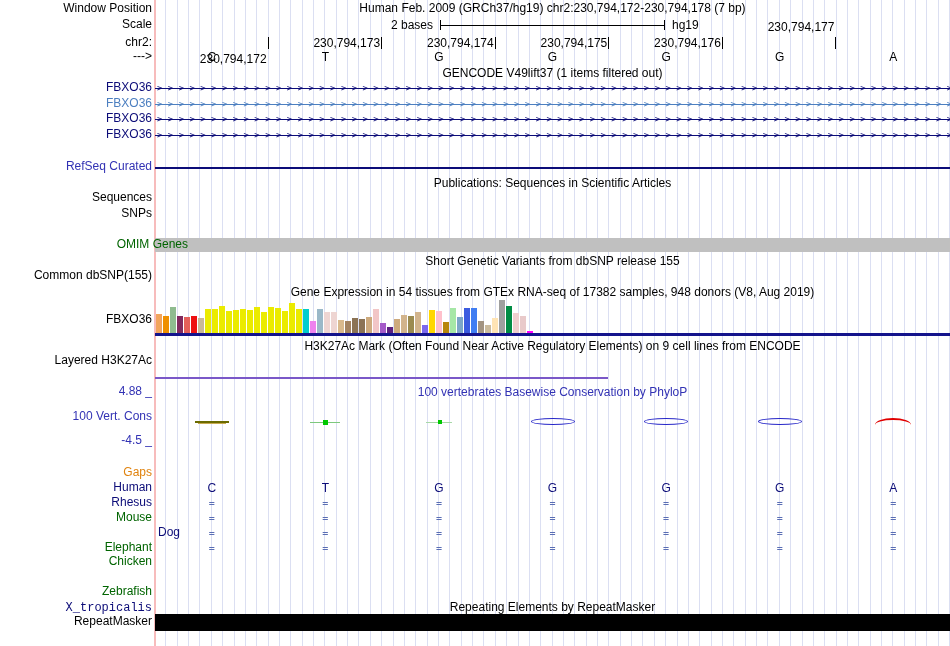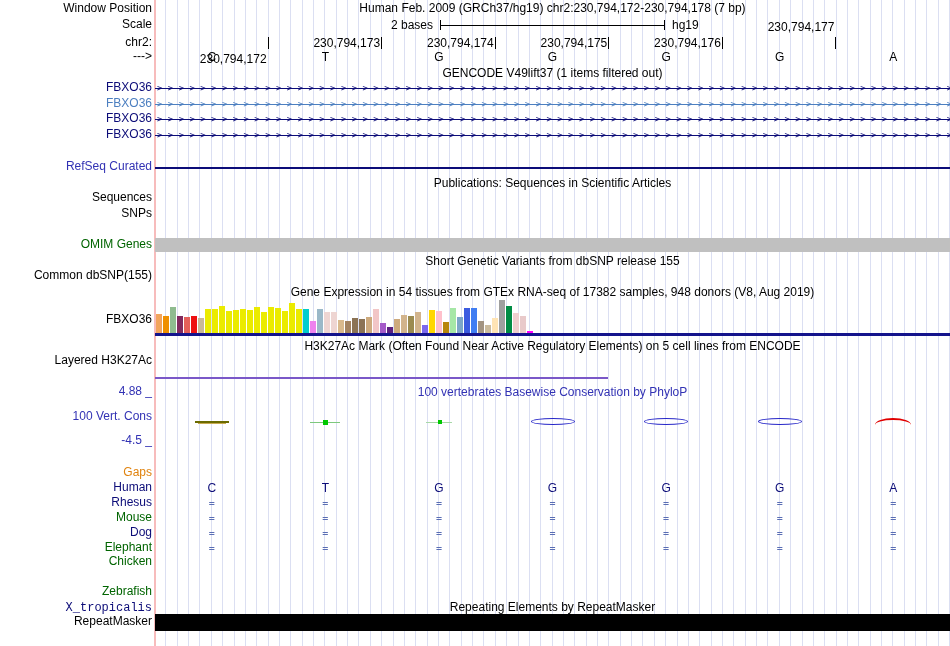--- a/index.html
+++ b/index.html
@@ -100,21 +100,21 @@
       </div>
     </div>
 
   <div class="lbl c-blue" style="top:160px;">RefSeq Curated</div>
   <div class="hline" style="left:155px;top:167px;width:795px;height:2px;background:#0c0c78;"></div>
 
   <div class="title c-black" style="top:177px;">Publications: Sequences in Scientific Articles</div>
   <div class="lbl c-black" style="top:191px;">Sequences</div>
   <div class="lbl c-black" style="top:207px;">SNPs</div>
 
-  <div class="lbl c-green" style="top:238px;">OMIM Genes</div>
+  <div class="lbl c-green" style="top:238px;margin-left:36px;">OMIM Genes</div>
   <div class="hline" style="left:155px;top:238px;width:795px;height:14px;background:#c0c0c0;"></div>
 
   <div class="title c-black" style="top:255px;">Short Genetic Variants from dbSNP release 155</div>
   <div class="lbl c-black" style="top:269px;">Common dbSNP(155)</div>
 
   <div class="title c-black" style="top:286px;">Gene Expression in 54 tissues from GTEx RNA-seq of 17382 samples, 948 donors (V8, Aug 2019)</div>
   <div class="lbl c-black" style="top:313px;">FBXO36</div>
   <div class="barwrap" id="gtex-bars">
       <div class="gbar" style="left: 1px; height: 19px; background: rgb(242, 164, 92);"></div>
       <div class="gbar" style="left: 8px; height: 17px; background: rgb(239, 144, 0);"></div>
@@ -166,21 +166,21 @@
       <div class="gbar" style="left: 330px; height: 8px; background: rgb(203, 187, 157);"></div>
       <div class="gbar" style="left: 337px; height: 15px; background: rgb(255, 228, 181);"></div>
       <div class="gbar" style="left: 344px; height: 33px; background: rgb(159, 159, 159);"></div>
       <div class="gbar" style="left: 351px; height: 27px; background: rgb(0, 140, 68);"></div>
       <div class="gbar" style="left: 358px; height: 20px; background: rgb(239, 207, 207);"></div>
       <div class="gbar" style="left: 365px; height: 17px; background: rgb(233, 202, 202);"></div>
       <div class="gbar" style="left: 372px; height: 2px; background: rgb(255, 0, 255);"></div>
     </div>
   <div class="hline" style="left:155px;top:333px;width:795px;height:3px;background:#14148c;"></div>
 
-  <div class="title c-black" style="top:340px;">H3K27Ac Mark (Often Found Near Active Regulatory Elements) on 5 cell lines from ENCODE</div>
+  <div class="title c-black" style="top:340px;">H3K27Ac Mark (Often Found Near Active Regulatory Elements) on 9 cell lines from ENCODE</div>
   <div class="lbl c-black" style="top:354px;">Layered H3K27Ac</div>
   <div class="hline" style="left:155px;top:377px;width:453px;height:1.5px;background:#7a58c8;"></div>
 
   <div class="lbl c-blue" style="top:385px;">4.88 _</div>
   <div class="title c-blue" style="top:386px;">100 vertebrates Basewise Conservation by PhyloP</div>
   <div class="lbl c-blue" style="top:410px;">100 Vert. Cons</div>
   <div id="phylop-marks">
       <div class="mark" style="left: 194.786px; top: 421px; width: 34px; height: 1.5px; background: rgb(107, 107, 0);"></div>
       <div class="mark" style="left: 197.786px; top: 422.5px; width: 28px; height: 1px; background: rgb(200, 170, 80);"></div>
       <div class="mark" style="left: 310.357px; top: 421.5px; width: 30px; height: 1px; background: rgb(125, 200, 125);"></div>
@@ -213,21 +213,21 @@
       <div class="eq" style="left: 768.643px; top: 497.8px;">=</div>
       <div class="eq" style="left: 882.214px; top: 497.8px;">=</div>
       <div class="lbl c-green" style="top: 510.7px;">Mouse</div>
       <div class="eq" style="left: 200.786px; top: 512.7px;">=</div>
       <div class="eq" style="left: 314.357px; top: 512.7px;">=</div>
       <div class="eq" style="left: 427.929px; top: 512.7px;">=</div>
       <div class="eq" style="left: 541.5px; top: 512.7px;">=</div>
       <div class="eq" style="left: 655.071px; top: 512.7px;">=</div>
       <div class="eq" style="left: 768.643px; top: 512.7px;">=</div>
       <div class="eq" style="left: 882.214px; top: 512.7px;">=</div>
-      <div class="lbl c-navy" style="top: 525.6px;">Dog</div>
+      <div class="lbl c-navy" style="top: 525.6px; margin-left: 28px;">Dog</div>
       <div class="eq" style="left: 200.786px; top: 527.6px;">=</div>
       <div class="eq" style="left: 314.357px; top: 527.6px;">=</div>
       <div class="eq" style="left: 427.929px; top: 527.6px;">=</div>
       <div class="eq" style="left: 541.5px; top: 527.6px;">=</div>
       <div class="eq" style="left: 655.071px; top: 527.6px;">=</div>
       <div class="eq" style="left: 768.643px; top: 527.6px;">=</div>
       <div class="eq" style="left: 882.214px; top: 527.6px;">=</div>
       <div class="lbl c-green" style="top: 540.5px;">Elephant</div>
       <div class="eq" style="left: 200.786px; top: 542.5px;">=</div>
       <div class="eq" style="left: 314.357px; top: 542.5px;">=</div>

